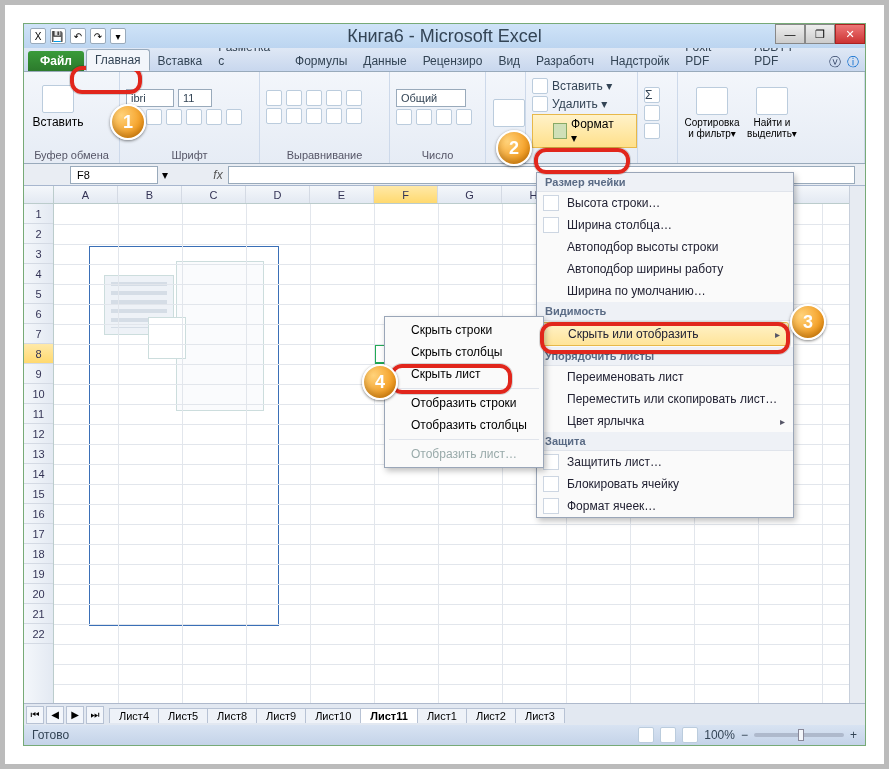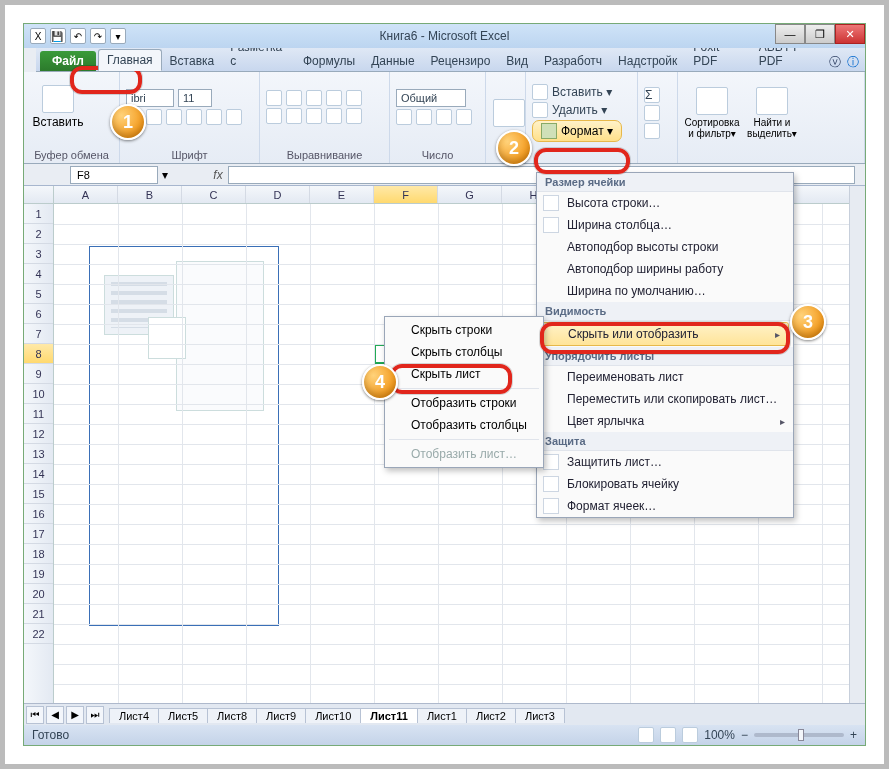--- a/index.html
+++ b/index.html
@@ -3,43 +3,43 @@
 <meta charset="utf-8">
 <style>
   * { box-sizing: border-box; margin: 0; padding:0; font-family: "Segoe UI", Tahoma, sans-serif; font-size: 12px; }
   body { background:#fff; }
   .outer { width:889px; height:769px; border:5px solid #bbb; position:relative; background:#fff;}
   .app  { position:absolute; inset:18px; border:1px solid #7a7; background:#e9edf3; display:flex; flex-direction:column; }
   
   .titlebar { height:24px; background:linear-gradient(#cfe3f8,#bcd5f0); display:flex; align-items:center; position:relative; }
   .qat { display:flex; align-items:center; gap:4px; padding:0 6px;}
   .qat .ico { width:16px; height:16px; background:#fff; border:1px solid #9ab; border-radius:2px; font-size:10px; display:flex; align-items:center; justify-content:center;}
-  .title { position:absolute; left:0; right:0; text-align:center; color:#345; font-size:12px; pointer-events:none;}
+  .title { position:absolute; left:0; right:0; text-align:center; color:#345; font-size:18px; pointer-events:none;}
   .winbtns { position:absolute; right:0; top:0; display:flex; }
   .winbtn { width:30px; height:20px; border:1px solid #888; background:linear-gradient(#eee,#ccc); display:flex;align-items:center;justify-content:center; font-size:11px;}
   .winbtn.close{ background:linear-gradient(#e77,#c33); color:#fff; border-color:#a22;}
   
-  .tabs{ height:24px; background:linear-gradient(#dfe8f5,#c8d7ee); display:flex; align-items:flex-end; padding-left:4px; border-bottom:1px solid #9ab;margin-left:12px;}
+  .tabs{ height:24px; background:linear-gradient(#dfe8f5,#c8d7ee); display:flex; align-items:flex-end; padding-left:4px; border-bottom:1px solid #9ab;}
   .filetab { background:linear-gradient(#3a9b3a,#2c7a2c); color:#fff; padding:3px 12px; border-radius:3px 3px 0 0; margin-right:2px; font-weight:bold; font-size:12px;}
   .tab { padding:3px 8px; color:#345; font-size:12px; background:transparent;}
   .tab.active{ background:#f3f6fb; border:1px solid #9ab; border-bottom:1px solid #f3f6fb; border-radius:3px 3px 0 0; position:relative; z-index:2;}
   .tabs .icons{ margin-left:auto; display:flex; gap:6px; padding-right:6px; color:#346;}
   
   .ribbon { height:92px; background:linear-gradient(#f3f6fb,#e6ecf5); border-bottom:1px solid #9ab; display:flex;}
   .group { border-right:1px solid #cdd9ea; display:flex; flex-direction:column; padding:2px 6px 2px 6px; }
   .group .body{ flex:1; display:flex; align-items:center; gap:4px;}
   .group .label{ text-align:center; color:#556; font-size:11px; padding-top:1px;margin-top:8px;}
   .bbtn { display:flex; flex-direction:column; align-items:center; justify-content:center; width:56px; height:66px; border:1px solid transparent; border-radius:3px; gap:2px;}
   .bbtn .ic{ width:32px; height:28px; background:#fff; border:1px solid #bcd; border-radius:2px;}
   .col { display:flex; flex-direction:column; gap:2px;}
   .smrow { display:flex; align-items:center; gap:4px; font-size:11px; color:#345;}
   .smico{ width:16px; height:16px; background:#fff; border:1px solid #bcd; border-radius:2px;}
   .fontname{ width:48px; height:18px; border:1px solid #9ab; background:#fff; padding:0 4px; font-size:11px; display:flex; align-items:center;}
   .fontsize{ width:34px; height:18px; border:1px solid #9ab; background:#fff; padding:0 4px; font-size:11px; display:flex;align-items:center;}
-  .fmtbtn { display:flex; align-items:center; gap:4px; border:1px solid #e7b84a; background:linear-gradient(#fff2c9,#ffe08a); padding:2px 8px; border-radius:7px; font-size:12px;}
+  .fmtbtn { display:flex; align-items:center; gap:4px; border:1px solid #e7b84a; background:linear-gradient(#fff2c9,#ffe08a); padding:2px 20px; border-radius:0; font-size:12px;}
   .fmtbtn .fi{width:16px;height:16px;background:#cfe0b8;border:1px solid #8a6;}
   
   .fbar{ height:22px; background:#e9edf3; border-bottom:1px solid #a7b6ce; display:flex; align-items:center;}
   .namebox{ width:88px; height:18px; border:1px solid #9ab; background:#fff; margin:0 4px 0 46px; padding:0 6px; display:flex; align-items:center; font-size:11px;}
   .fbar .fx{ width:20px; text-align:center; font-style:italic; color:#555;}
   .fxin{ flex:1; height:18px; border:1px solid #9ab; background:#fff; margin-right:10px;}
   
   .sheet{ flex:1; position:relative; background:#fff; overflow:hidden;}
   .colhdr{ position:absolute; left:0; right:16px; top:0; height:18px; display:flex; background:linear-gradient(#f4f7fb,#e3e9f2); border-bottom:1px solid #bcc;}
   .corner{ width:30px; border-right:1px solid #bcc;}

